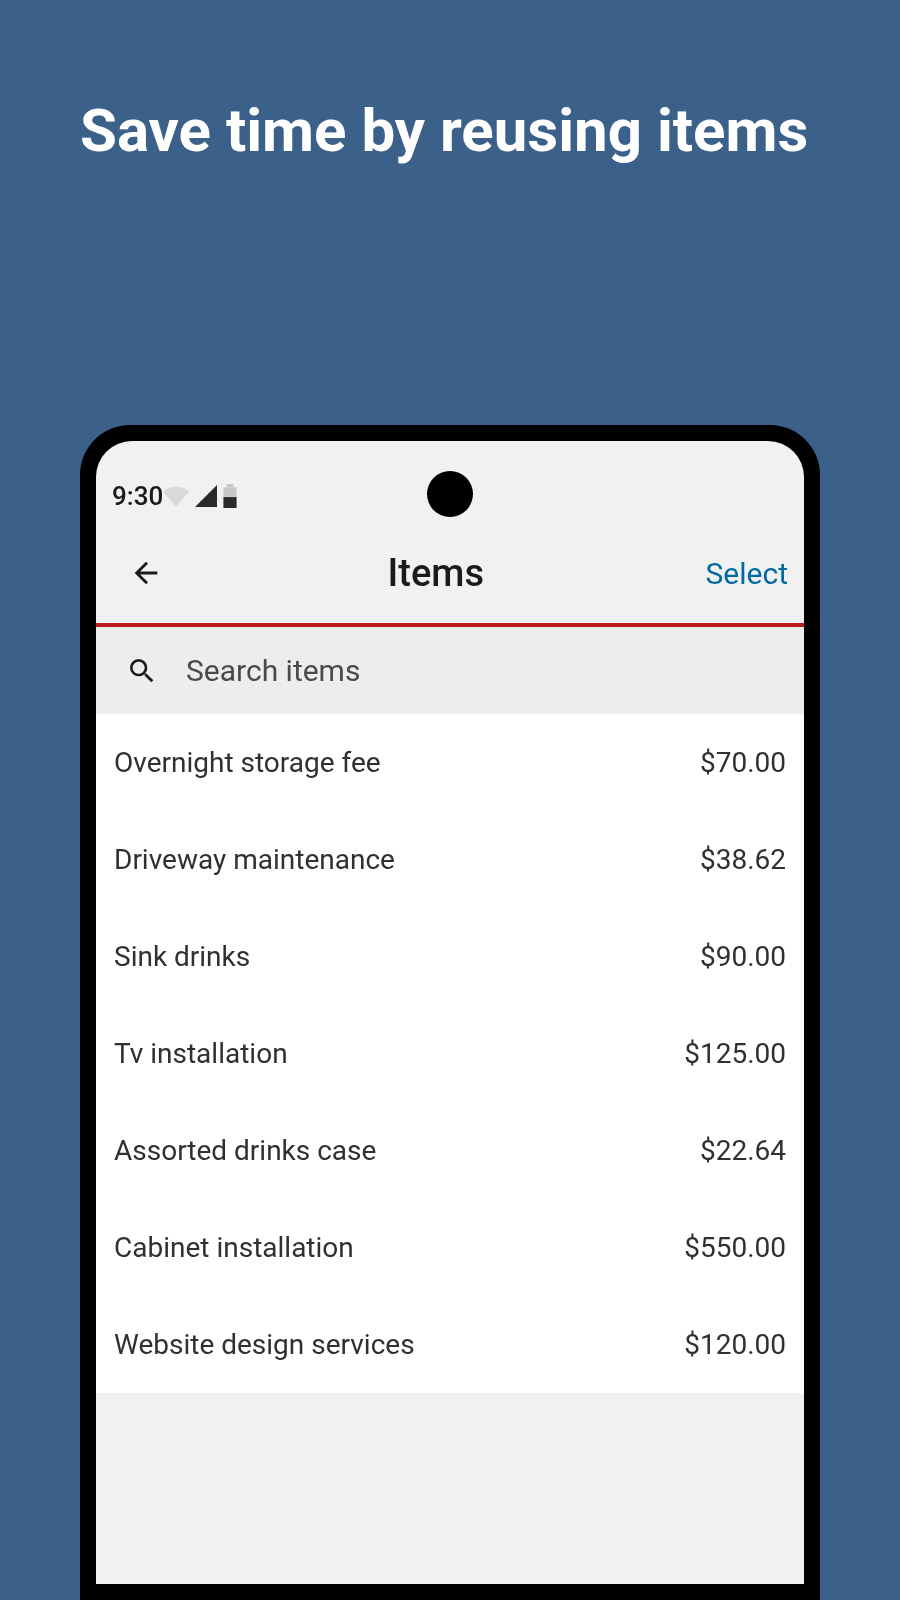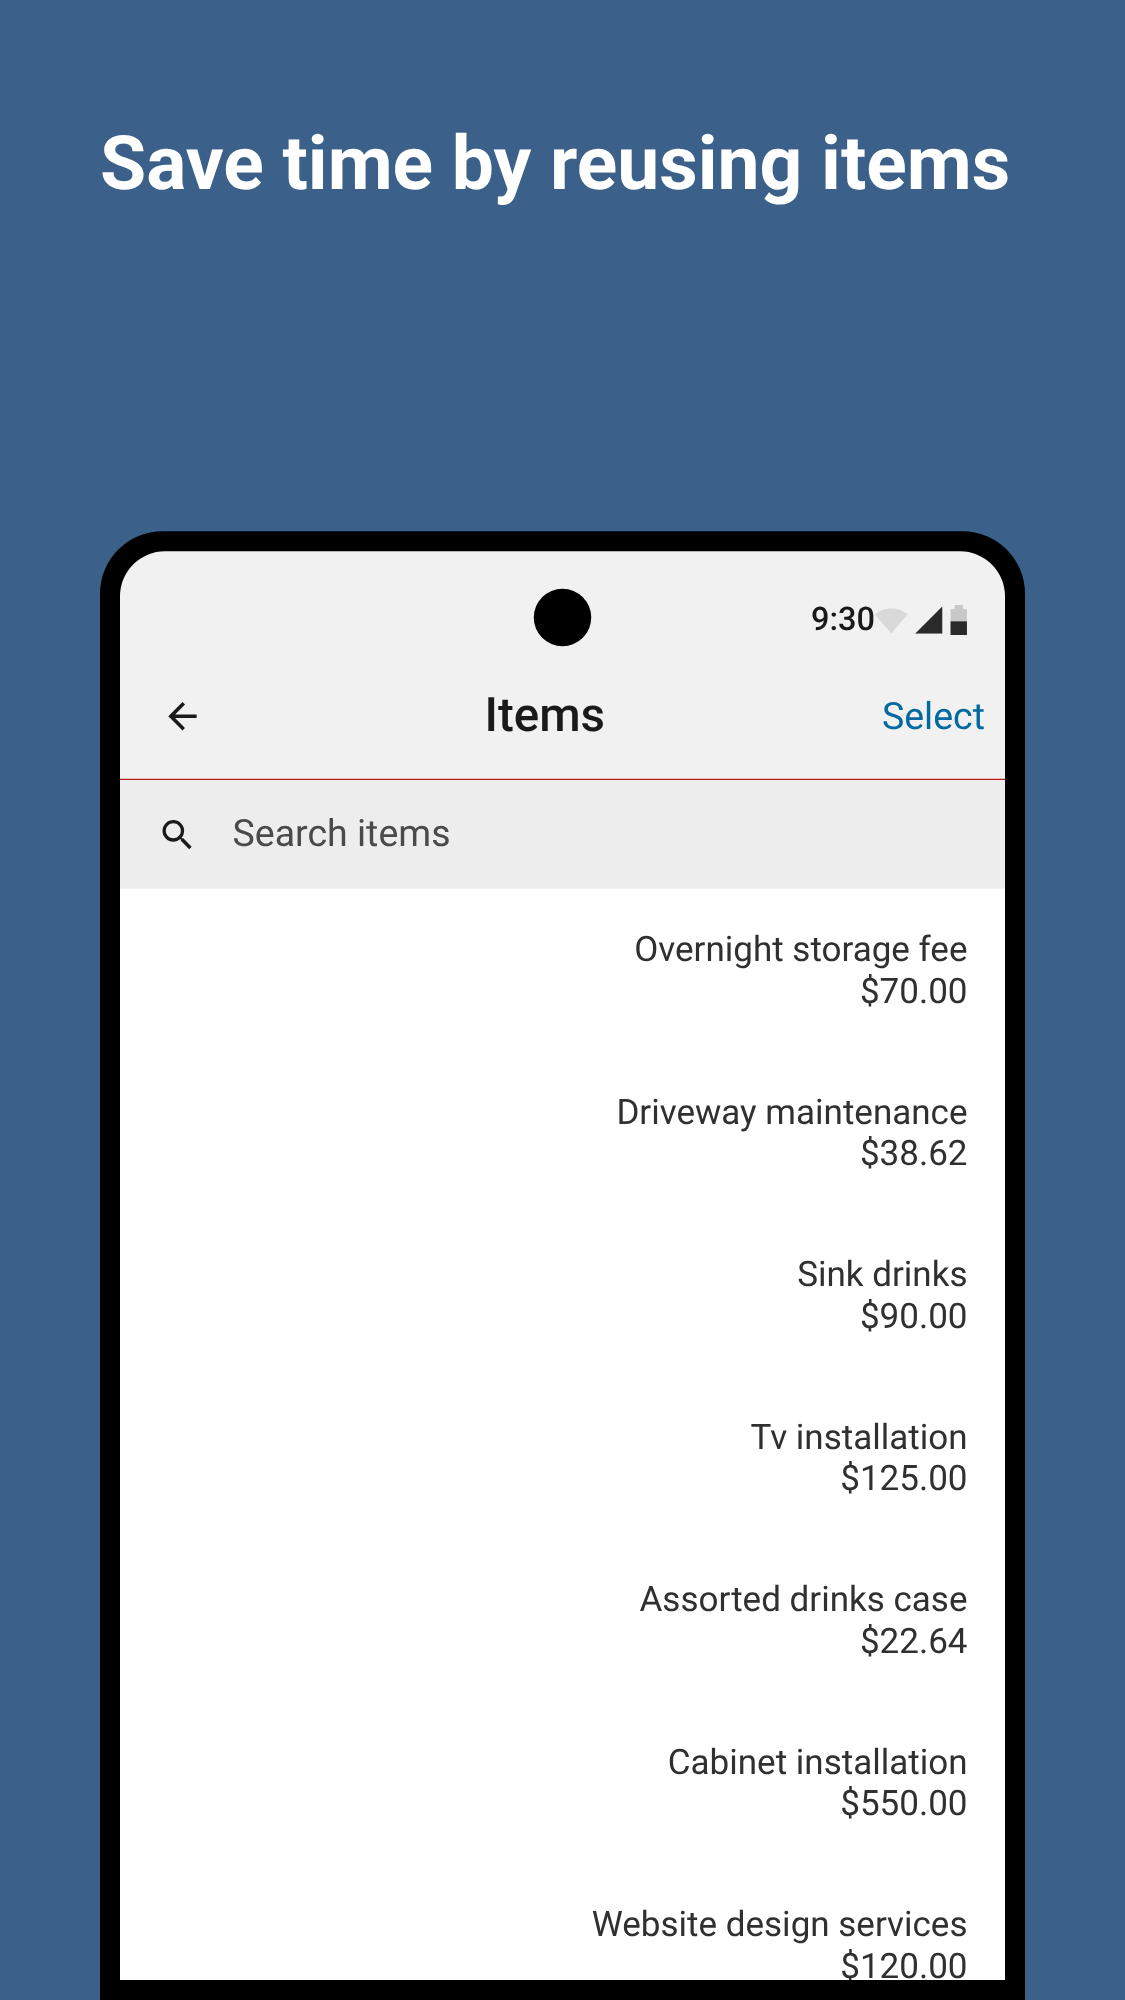--- a/index.html
+++ b/index.html
@@ -45,21 +45,21 @@
       top: 30px;
       left: 50%;
       transform: translateX(-50%);
       width: 46px;
       height: 46px;
       background: #000000;
       border-radius: 50%;
     }
     .status-bar {
       display: flex;
-      justify-content: flex-end;
+      justify-content: flex-start;
       align-items: center;
       padding: 40px 30px 20px 16px;
       height: 90px;
     }
     .status-time {
       font-size: 26px;
       font-weight: 500;
       color: #1a1a1a;
     }
     .status-icons {
@@ -85,39 +85,38 @@
       font-weight: 500;
       color: #1a1a1a;
     }
     .select-btn {
       font-size: 30px;
       font-weight: 400;
       color: #0369a1;
     }
     .search-bar {
       background: #ededed;
-      border-top: 1px solid #b91c1c;
+      border-top: 4px solid #b91c1c;
       display: flex;
       align-items: center;
       padding: 26px 30px;
       gap: 28px;
     }
     .search-placeholder {
       font-size: 30px;
       color: #4a4a4a;
     }
     .items-list {
       background: #ffffff;
     }
     .list-item {
       display: flex;
       justify-content: space-between;
-      align-items: flex-end;
-      padding: 32px 30px;
-      flex-direction: column;
+      align-items: center;
+      padding: 32px 18px;
     }
     .item-name {
       font-size: 28px;
       color: #303030;
     }
     .item-price {
       font-size: 28px;
       color: #303030;
     }
   </style>

